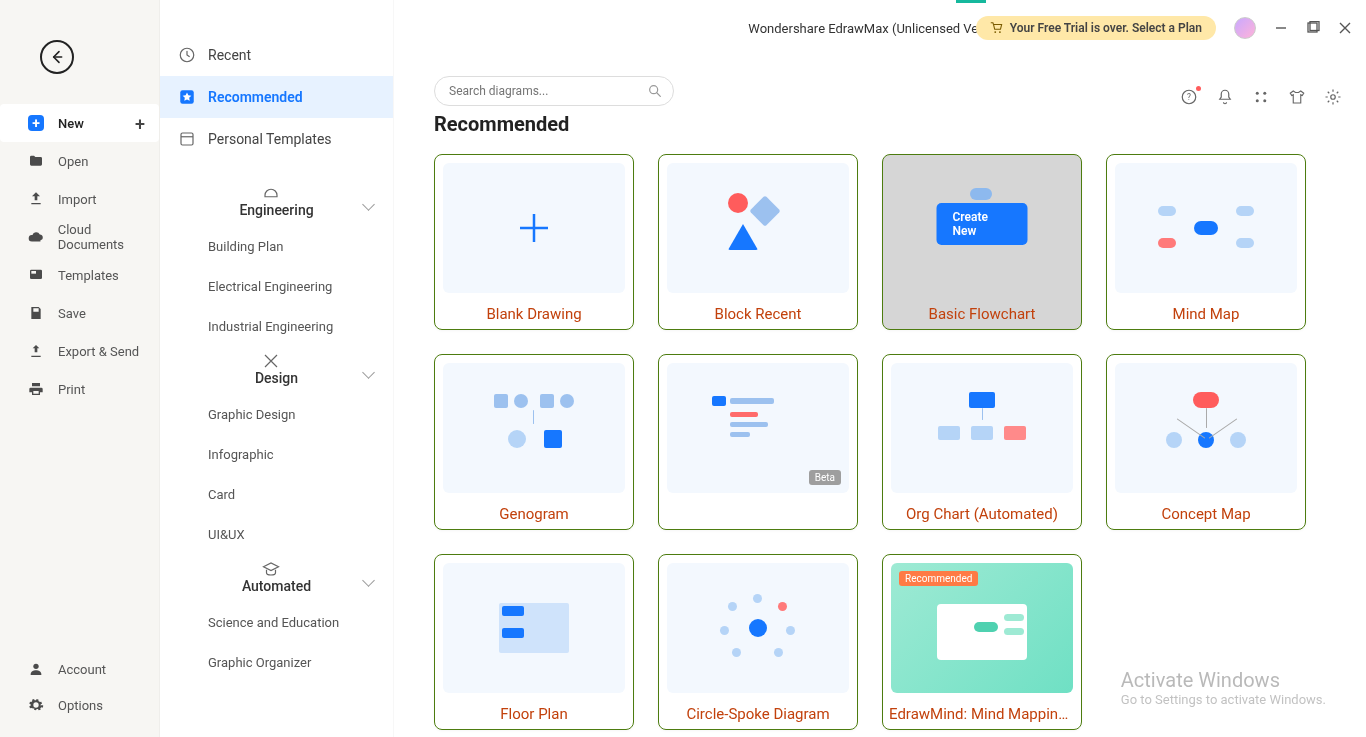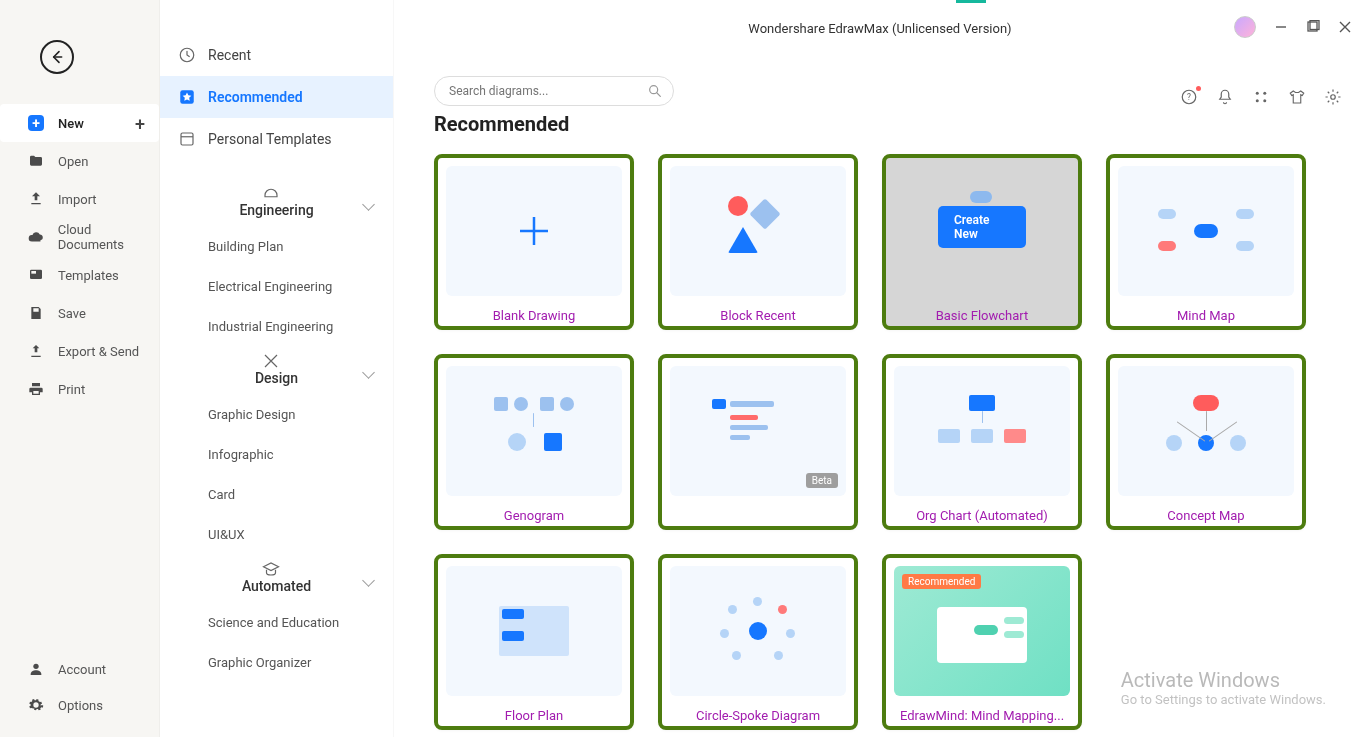--- a/index.html
+++ b/index.html
@@ -46,23 +46,23 @@
   .search input{border:none;outline:none;flex:1;font-size:12px;background:transparent;}
   .search .sicon{width:16px;height:16px;color:#999;}
   .toolbar .spacer{flex:1;}
   .ticons{display:flex;gap:18px;align-items:center;color:#666;}
   .ticons .ti{width:18px;height:18px;cursor:pointer;position:relative;}
   .ticons .ti.dot::after{content:"";position:absolute;width:5px;height:5px;background:#ff5c5c;border-radius:50%;top:-2px;right:-3px;}
 
   .content{flex:1;overflow-y:auto;padding:0 40px 40px 40px;position:relative;}
   .content h2{font-size:20px;font-weight:700;color:#222;margin:6px 0 18px 0;}
   .grid{display:grid;grid-template-columns:repeat(4, 200px);gap:24px;}
-  .card{width:200px;height:176px;border-radius:8px;background:#fff;border:4px solid #4d7c0f;box-shadow:0 1px 3px rgba(0,0,0,0.04);cursor:pointer;overflow:hidden;position:relative;}
+  .card{width:200px;height:176px;border-radius:8px;background:#fff;border:1px solid #4d7c0f;box-shadow:0 1px 3px rgba(0,0,0,0.04);cursor:pointer;overflow:hidden;position:relative;}
   .card .preview{height:130px;background:#f3f8fe;margin:8px;border-radius:6px;display:flex;align-items:center;justify-content:center;position:relative;}
-  .card .label{text-align:center;font-size:13px;color:#a21caf;padding:4px 6px;white-space:nowrap;overflow:hidden;text-overflow:ellipsis;}
+  .card .label{text-align:center;font-size:15px;color:#c2410c;padding:4px 6px;white-space:nowrap;overflow:hidden;text-overflow:ellipsis;}
   .card.hover{background:#d6d6d6;}
   .card.hover .preview{background:transparent;}
   .card .createbtn{position:absolute;bottom:48px;left:50%;transform:translateX(-50%);background:#1677ff;color:#fff;font-size:12px;font-weight:600;padding:7px 16px;border-radius:5px;}
   .badge{position:absolute;right:8px;bottom:8px;background:#9e9e9e;color:#fff;font-size:10px;padding:2px 6px;border-radius:3px;}
   .badge.rec{left:8px;top:8px;right:auto;bottom:auto;background:#ff7a45;}
   .card.green .preview{background:linear-gradient(135deg,#9eead4,#6fe0c4);}
 
   
   .sk{position:relative;width:120px;height:80px;}
   .sq{position:absolute;border-radius:2px;}
@@ -235,20 +235,28 @@
   <div class="row sub">
       <span>Graphic Organizer</span>
     </div>
 </div>
 
 <div class="main">
   <div class="topbar">
     <div class="accent"></div>
     <div class="title">Wondershare EdrawMax (Unlicensed Version)</div>
     <div class="right">
+      <div class="trial">
+        <svg class="cart" viewBox="0 0 24 24">
+            <path d="M6 6h14l-2 8H8L6 6zM6 6L5 3H2" stroke="#7a5b00" stroke-width="1.8" fill="none" stroke-linecap="round"></path>
+            <circle cx="9" cy="19" r="1.6" fill="#7a5b00"></circle>
+            <circle cx="17" cy="19" r="1.6" fill="#7a5b00"></circle>
+          </svg>
+        <span>Your Free Trial is over. Select a Plan</span>
+      </div>
       <div class="avatar"></div>
       <div class="winbtn">
           <svg viewBox="0 0 14 14">
             <line x1="2" y1="7" x2="12" y2="7" stroke="#555" stroke-width="1.4"></line>
           </svg>
         </div>
       <div class="winbtn">
           <svg viewBox="0 0 14 14">
             <rect x="2" y="2" width="9" height="9" fill="none" stroke="#555" stroke-width="1.3"></rect>
             <rect x="4" y="0.5" width="9" height="9" fill="none" stroke="#555" stroke-width="1.3"></rect>

